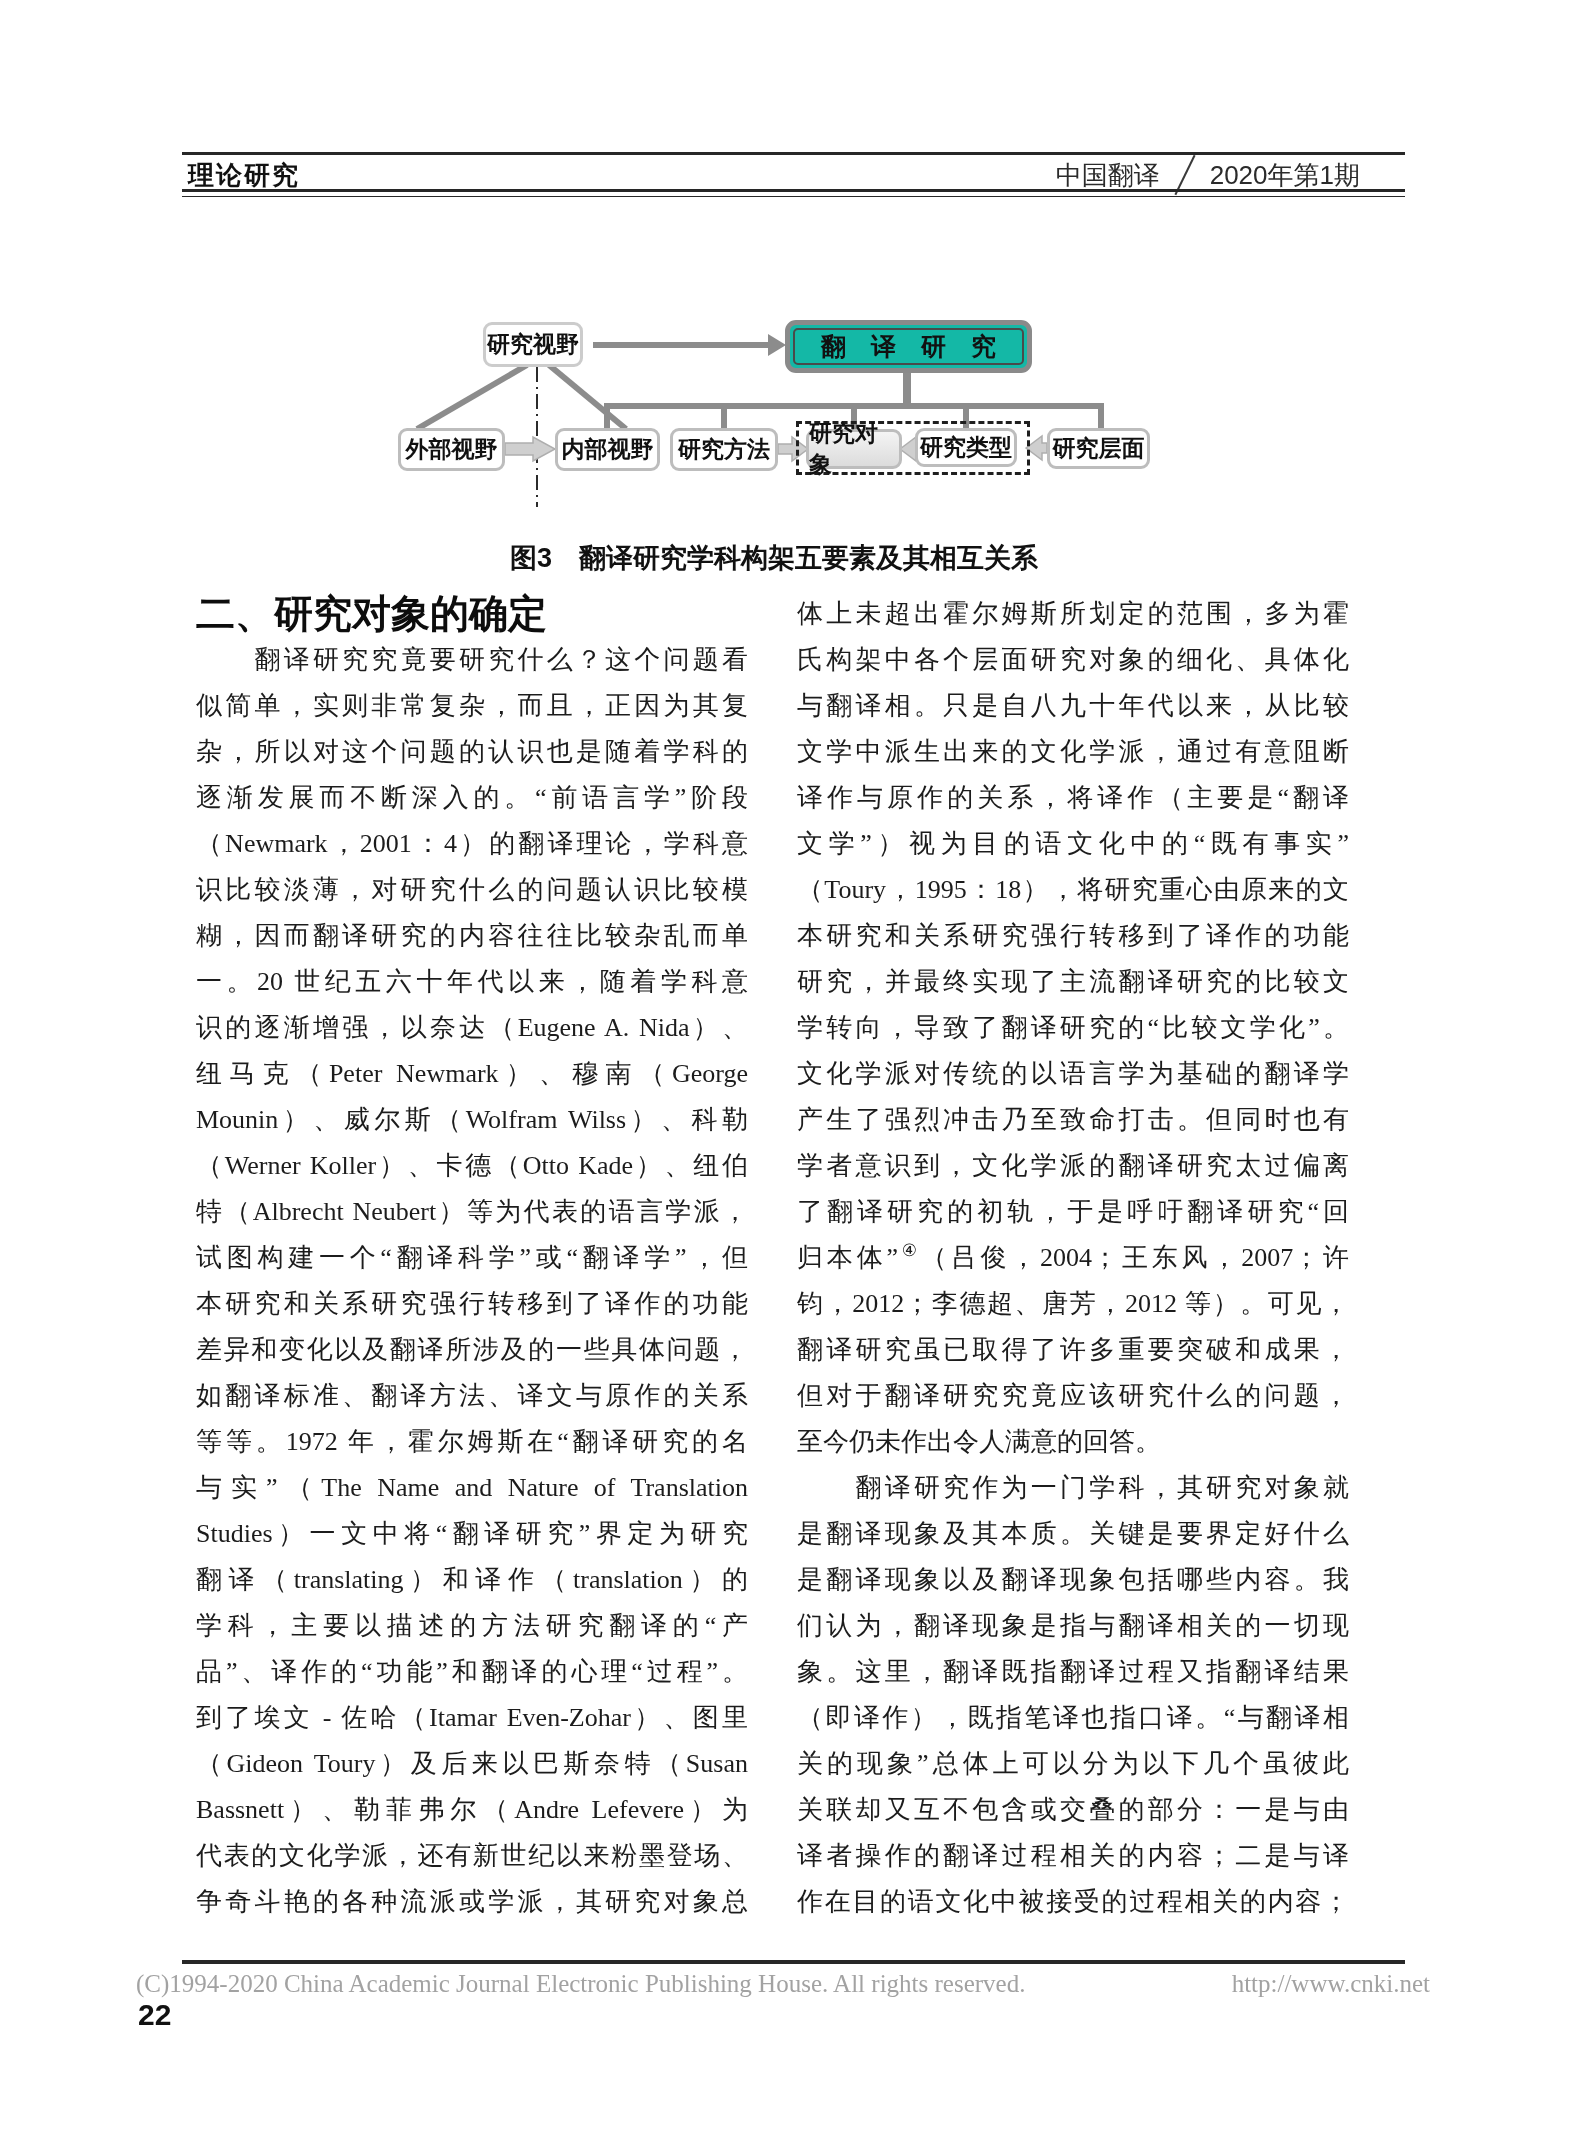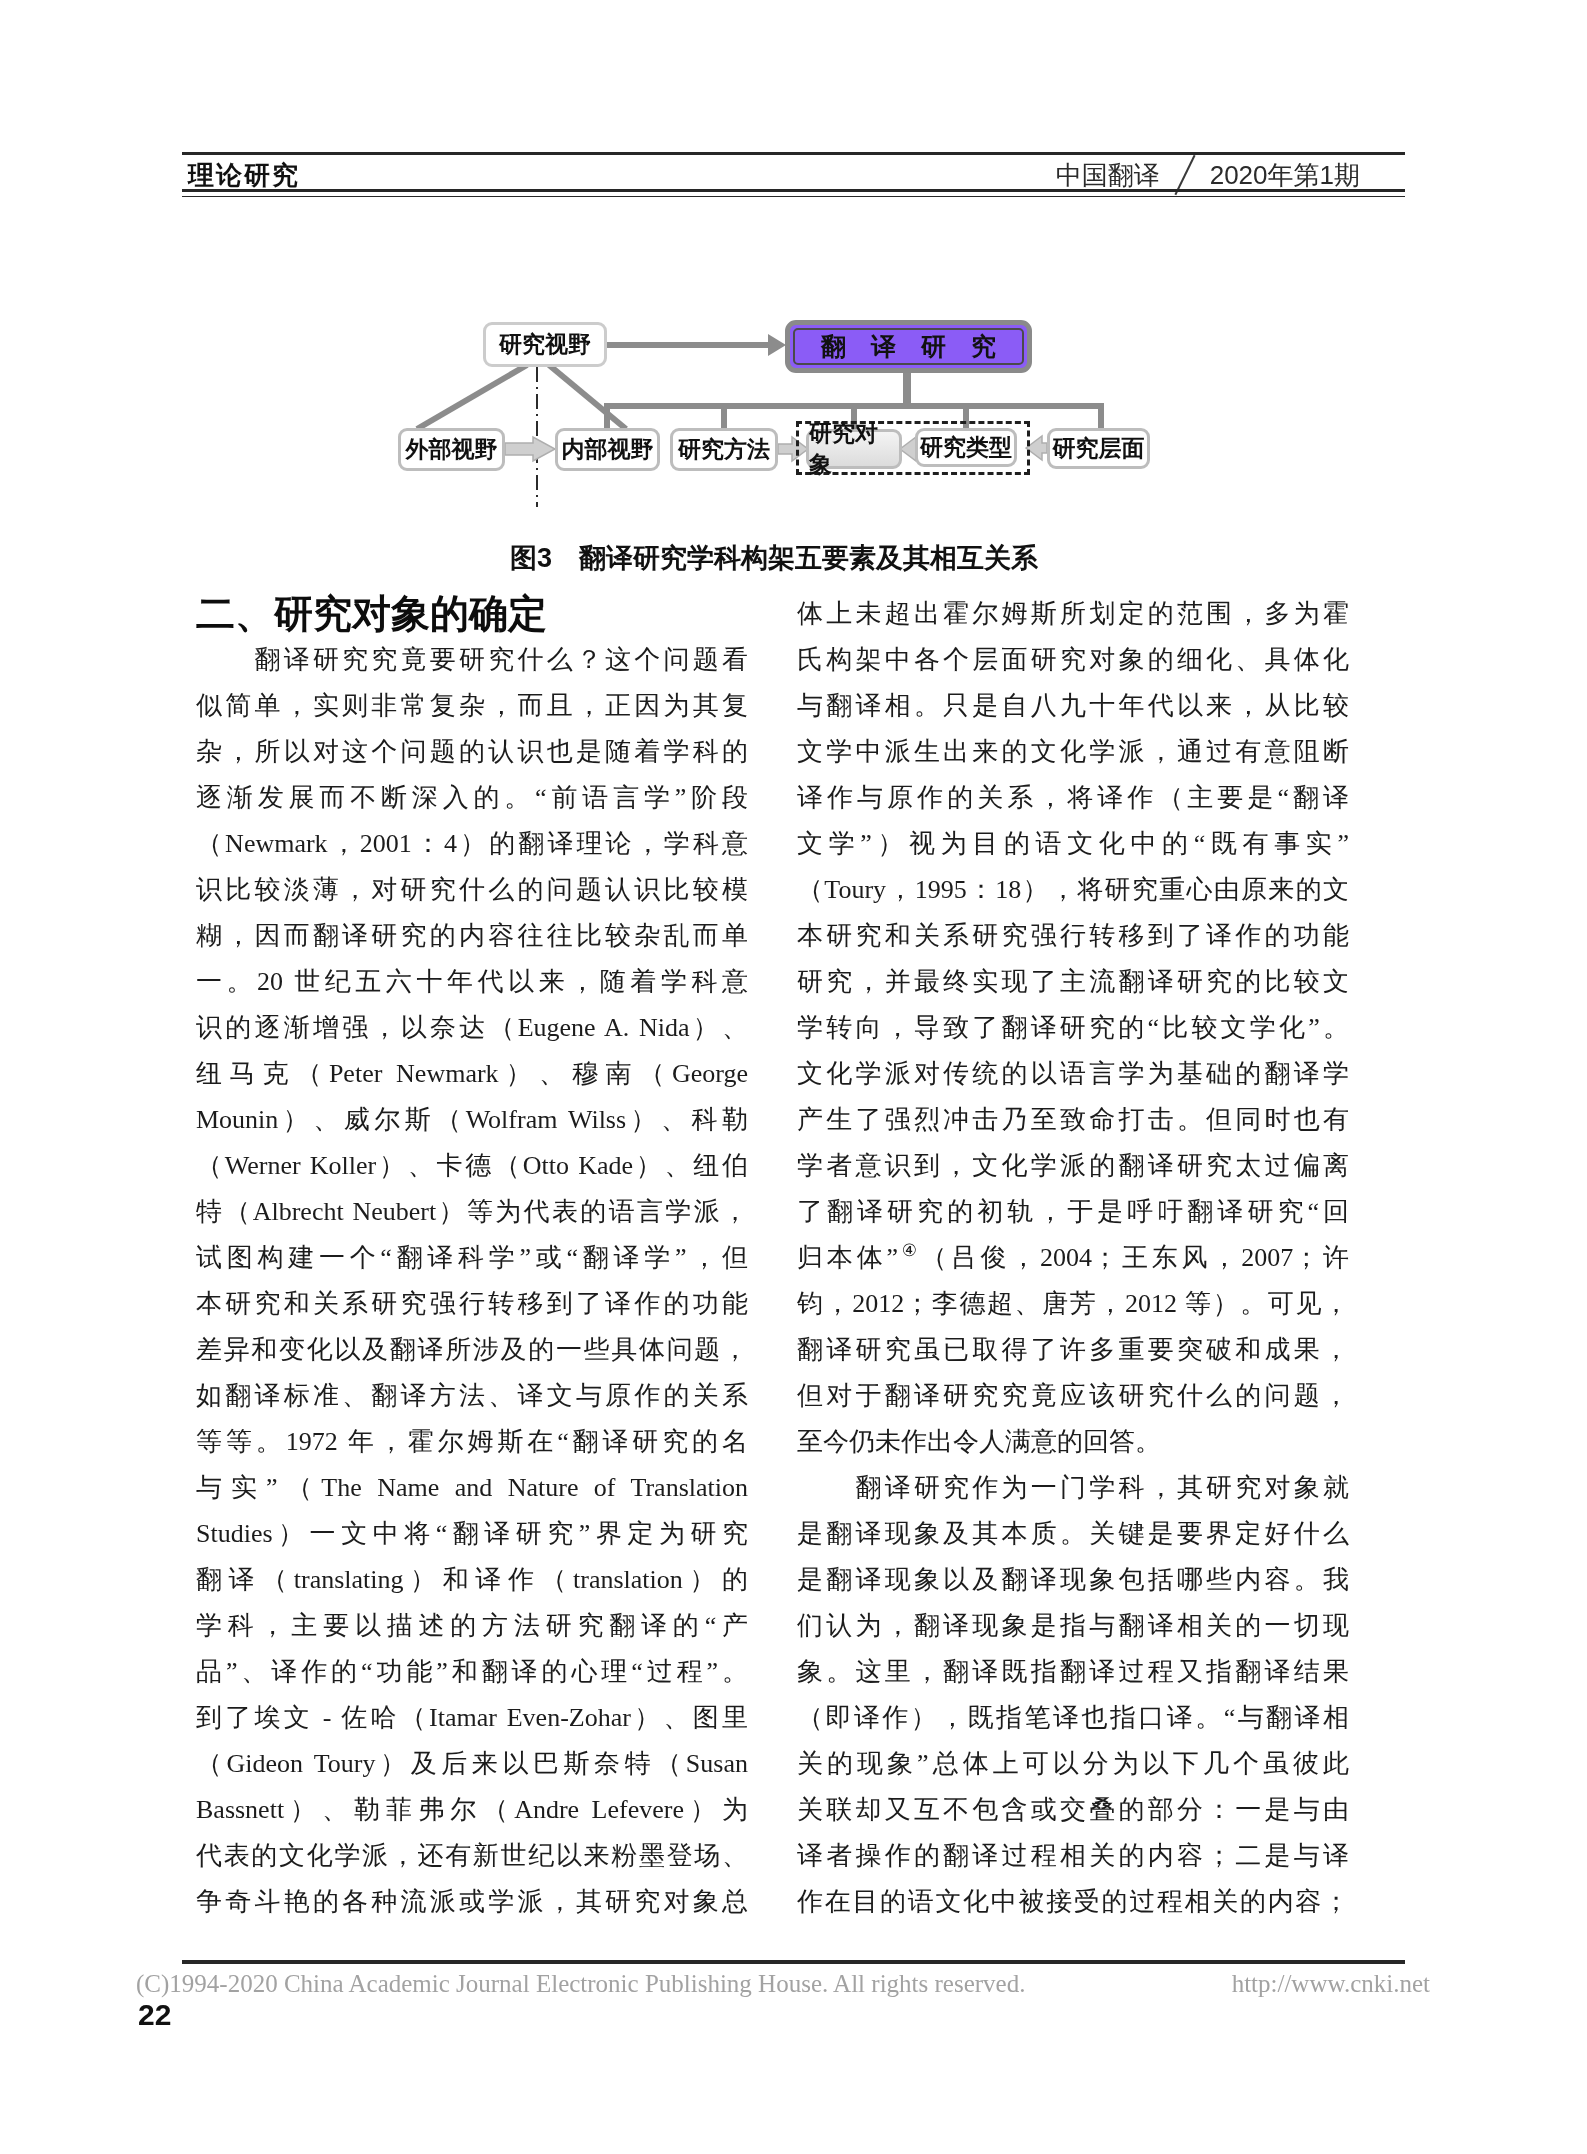--- a/index.html
+++ b/index.html
@@ -31,21 +31,21 @@
   
   .fig-box{
     position:absolute;background:#fff;border:3px solid #bdbdbd;border-radius:9px;
     display:flex;align-items:center;justify-content:center;
     font-family:"Liberation Sans","DejaVu Sans",sans-serif;
     font-weight:bold;font-size:23px;color:#111;box-sizing:border-box;
   }
   .fig-box.light{border-color:#cccccc;}
   .fig-box.shaded{background:linear-gradient(180deg,#f4f4f4 0%,#dcdcdc 100%);}
   .ts-outer{
-    position:absolute;border:5px solid #8a8a8a;border-radius:11px;background:#8b5cf6;
+    position:absolute;border:5px solid #8a8a8a;border-radius:11px;background:#14b8a6;
     box-sizing:border-box;padding:3px;
   }
   .ts-inner{
     width:100%;height:100%;border:2px solid #4a4a4a;border-radius:5px;
     display:flex;align-items:center;justify-content:center;box-sizing:border-box;
     font-family:"Liberation Sans","DejaVu Sans",sans-serif;
     font-weight:bold;font-size:25px;color:#111;
   }
   .dash-rect{
     position:absolute;border:3px dashed #1f1f1f;box-sizing:border-box;background:transparent;
@@ -116,21 +116,21 @@
   <line x1="537" y1="367" x2="537" y2="507" stroke="#2b2b2b" stroke-width="2" stroke-dasharray="15 5 2 5"></line>
 
   <polygon points="505,443 533,443 533,437 555,449 533,461 533,455 505,455" fill="#cfcfcf" stroke="#aeaeae" stroke-width="1.5"></polygon>
   <polygon points="778,444 792,444 792,437 808,449 792,461 792,454 778,454" fill="#cfcfcf" stroke="#aeaeae" stroke-width="1.5"></polygon>
   <polygon points="900,449 916,437 916,444 920,444 920,454 916,454 916,461" fill="#cfcfcf" stroke="#aeaeae" stroke-width="1.5"></polygon>
   <polygon points="1026,448 1042,436 1042,443 1047,443 1047,453 1042,453 1042,460" fill="#cfcfcf" stroke="#aeaeae" stroke-width="1.5"></polygon>
 </svg>
 
 <div class="dash-rect" style="left:796px;top:421px;width:234px;height:54px;"></div>
 
-<div class="fig-box light" style="left:483px;top:322px;width:124px;height:45px;">
+<div class="fig-box light" style="left:483px;top:322px;width:100px;height:45px;">
   <span>研究视野</span>
 </div>
 <div class="ts-outer" style="left:785px;top:320px;width:247px;height:53px;">
   <div class="ts-inner">
     <span>翻　译　研　究</span>
   </div>
 </div>
 <div class="fig-box" style="left:398px;top:428px;width:107px;height:43px;">
   <span>外部视野</span>
 </div>

